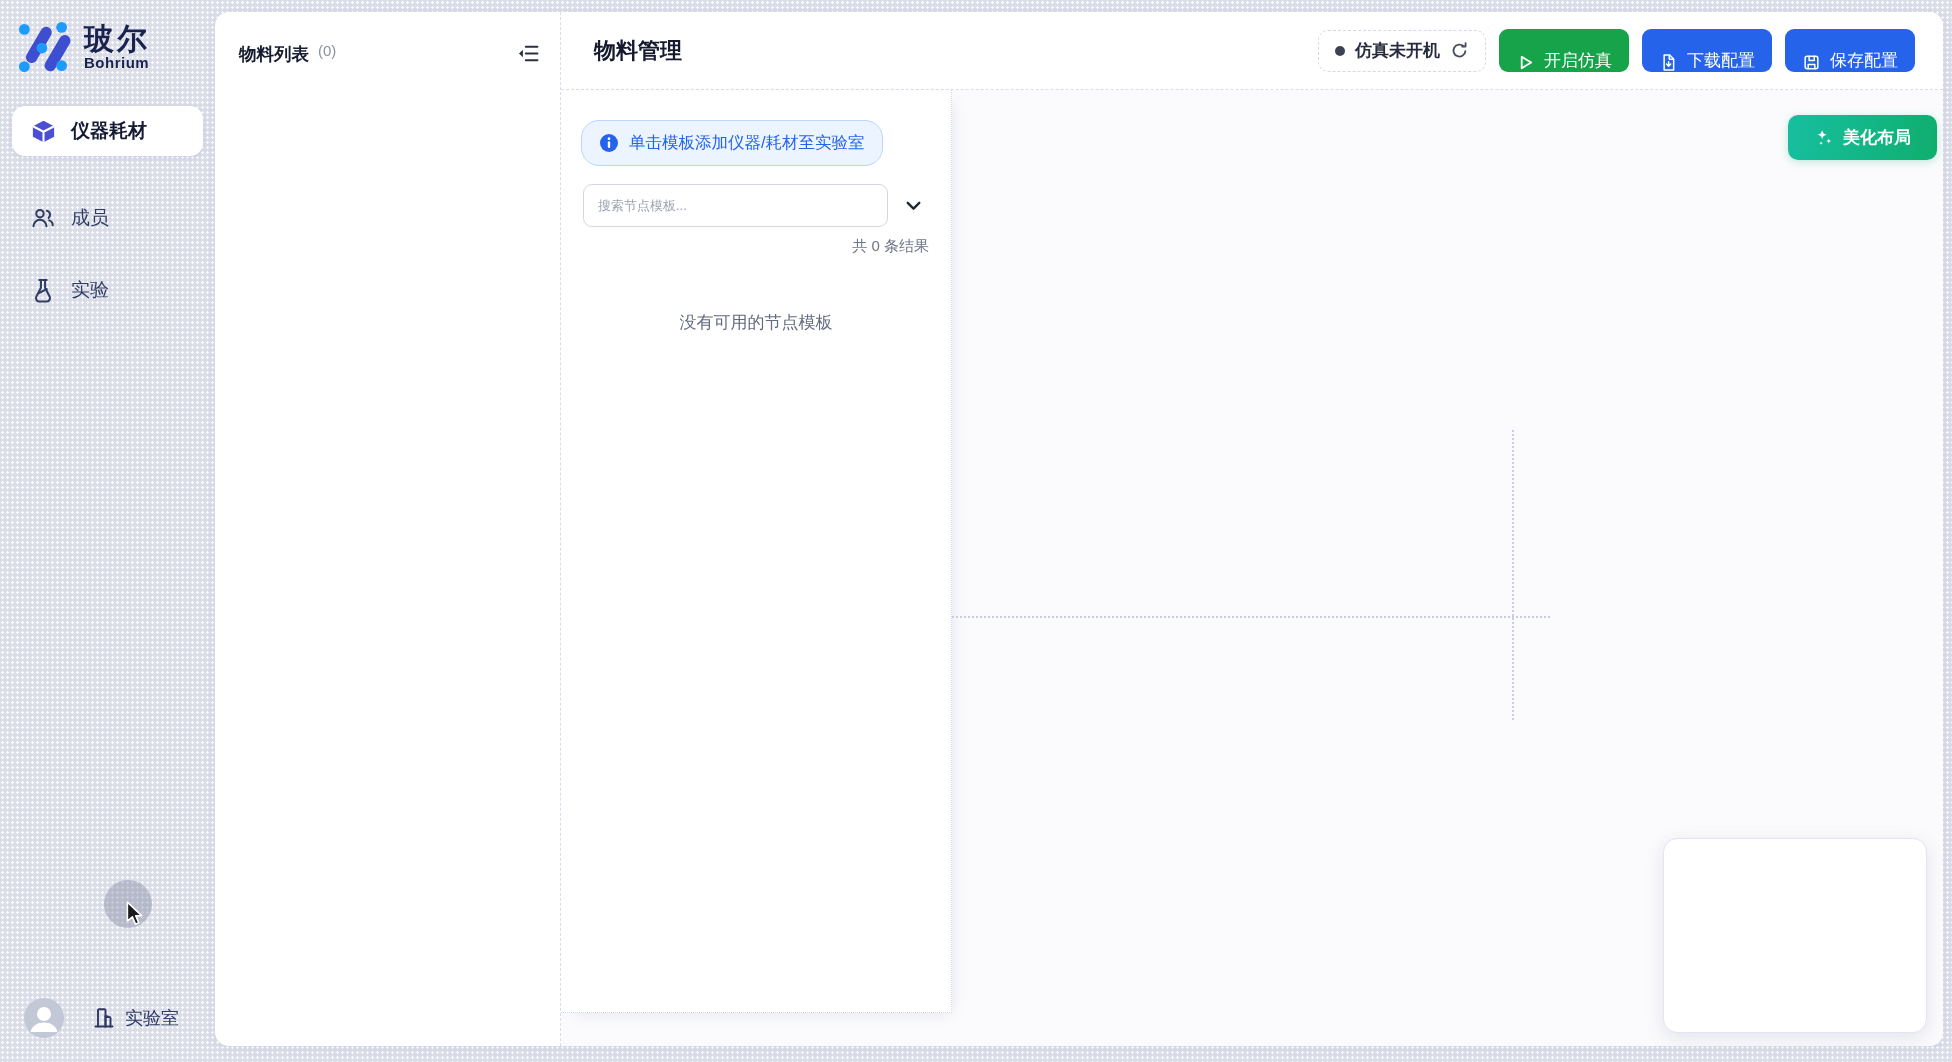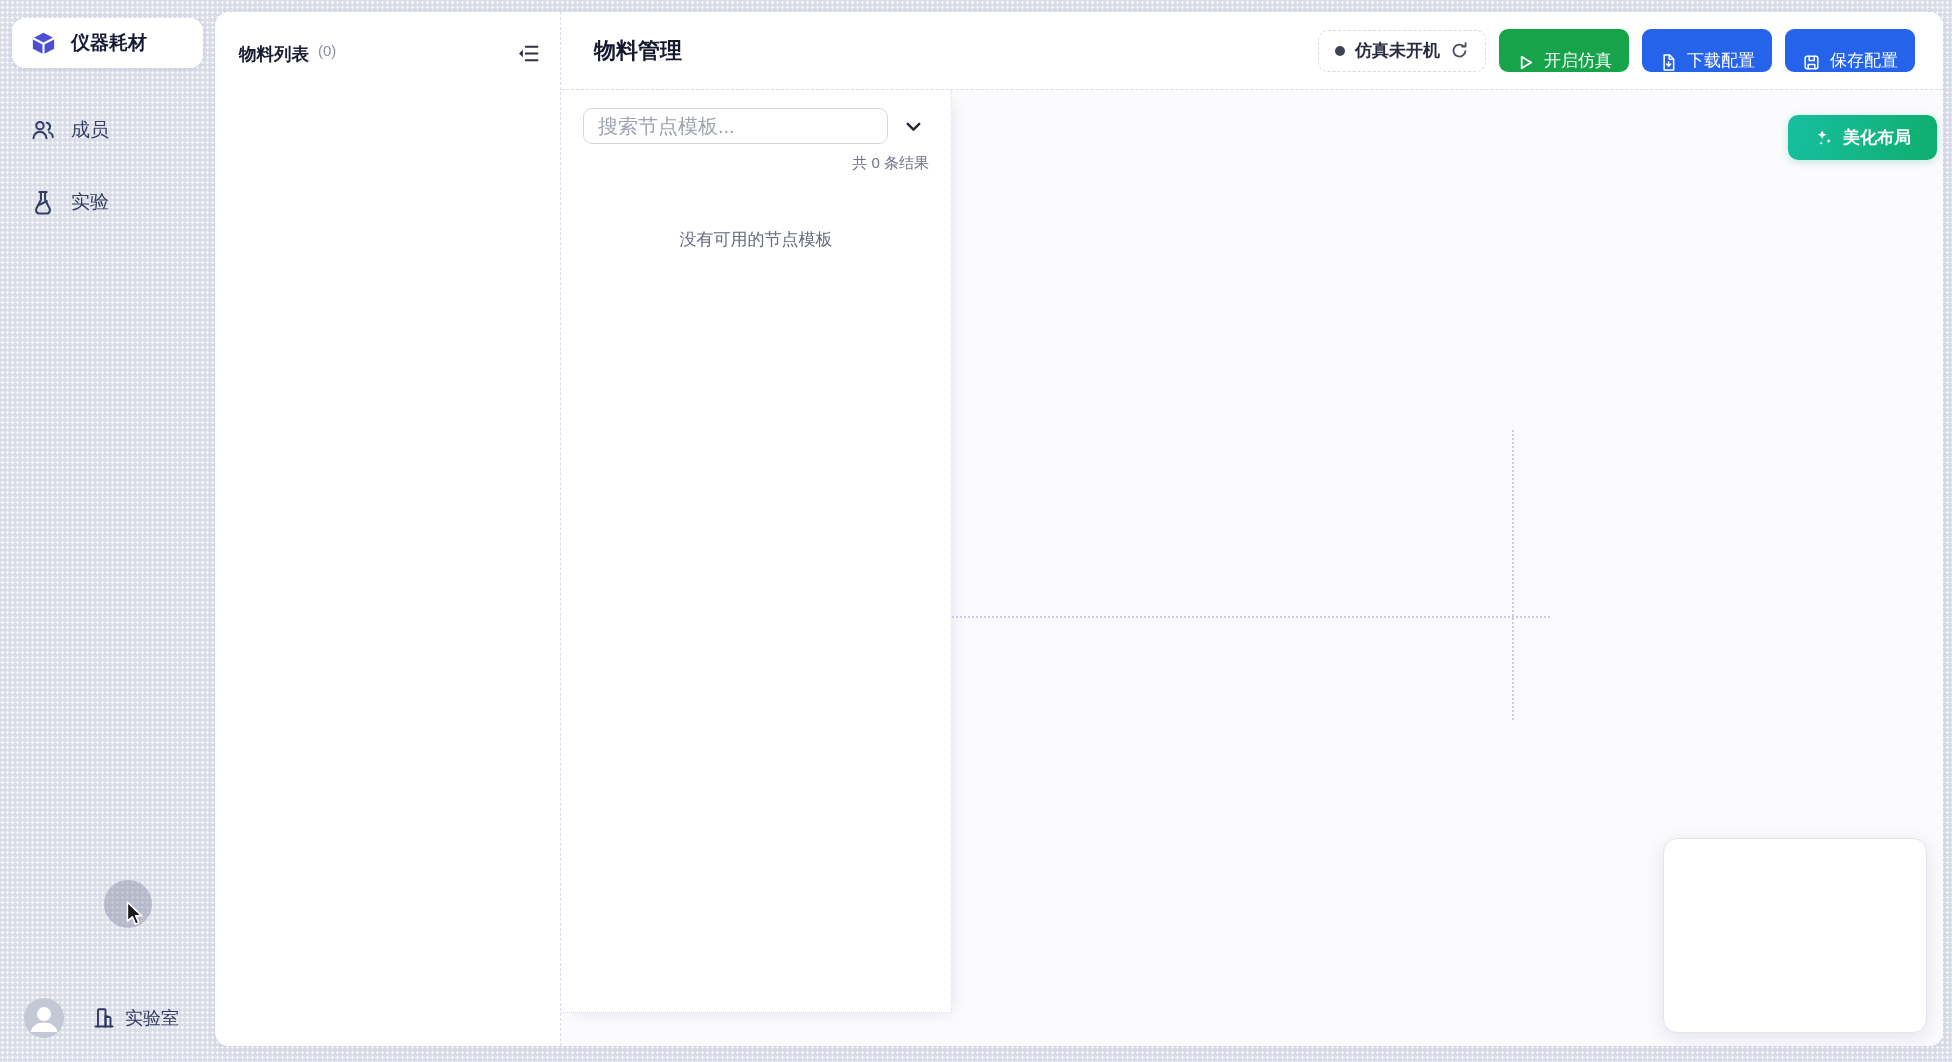--- a/index.html
+++ b/index.html
@@ -60,40 +60,57 @@
   .btn-blue{background:var(--accent)}
   
   .content{flex:1;position:relative;background:#fbfbfd;min-height:0}
   .templates{position:absolute;left:0;top:0;width:391px;height:923px;background:#fff;
     border-right:1px dotted #d5d8ea;border-bottom:1px dotted #d5d8ea;
     box-shadow:6px 6px 14px -8px rgba(120,126,165,.25)}
   .hint-banner{display:inline-flex;align-items:center;gap:10px;height:46px;margin:30px 20px 0;
     padding:0 17px;background:#ecf4ff;border:1px solid #b9d5fc;border-radius:18px;
     color:var(--accent);font-size:16.5px}
   .search-row{display:flex;align-items:center;gap:13px;margin:18px 26px 0 22px}
-  .search-input{flex:1;height:36px;border:1px solid #d4d7e0;border-radius:9px;padding:0 14px;
-    font-size:20px;font-family:inherit;color:#30364a;background:#fff;outline:none}
+  .search-input{flex:1;height:43px;border:1px solid #d4d7e0;border-radius:9px;padding:0 14px;
+    font-size:13px;font-family:inherit;color:#30364a;background:#fff;outline:none}
   .search-input::placeholder{color:#9ca3af}
   .expand-btn{width:24px;height:24px;display:flex;align-items:center;justify-content:center;cursor:pointer}
   .results-count{margin:10px 22px 0 0;text-align:right;font-size:15px;color:var(--muted)}
   .empty-text{margin-top:55px;text-align:center;font-size:17px;color:#636b7e}
   .hline{position:absolute;left:391px;top:526px;width:598px;height:0;border-top:2px dotted #c9cce8}
   .vline{position:absolute;left:951px;top:340px;height:290px;width:0;border-left:2px dotted #cfcbe2}
   .beautify-btn{position:absolute;left:1227px;top:25px;height:45px;display:flex;align-items:center;gap:9px;
     padding:0 26px;border:none;border-radius:10px;color:#fff;font-size:17px;font-weight:600;font-family:inherit;
     background:linear-gradient(100deg,var(--emerald_from),var(--emerald_to));cursor:pointer;
     box-shadow:0 2px 8px rgba(16,170,120,.25)}
   .minimap{position:absolute;left:1102px;top:748px;width:264px;height:195px;background:#fff;
     border:1px solid #e2e4f0;border-radius:14px;box-shadow:0 5px 18px rgba(100,105,150,.16)}
   svg{display:block}
 </style>
 </head>
 <body>
 
 <nav class="sidebar">
+  <div class="brand">
+    <span>
+      <svg width="58" height="58" viewBox="0 0 56 56">
+        <line x1="17" y1="38" x2="31" y2="14" stroke="#3d4fd0" stroke-width="11" stroke-linecap="round"></line>
+        <line x1="35" y1="46" x2="49" y2="22" stroke="#3d4fd0" stroke-width="11" stroke-linecap="round"></line>
+        <circle cx="10" cy="11" r="5.2" fill="#1e9bff"></circle>
+        <circle cx="46" cy="9" r="5.2" fill="#1e9bff"></circle>
+        <circle cx="27" cy="29" r="5.2" fill="#1e9bff"></circle>
+        <circle cx="10" cy="47" r="5.2" fill="#1e9bff"></circle>
+        <circle cx="46" cy="46" r="5.2" fill="#1e9bff"></circle>
+      </svg>
+    </span>
+    <div class="brand-text">
+      <div class="zh">玻尔</div>
+      <div class="en">Bohrium</div>
+    </div>
+  </div>
 
   <div class="nav-item active">
     <span class="nicon">
       <svg width="25" height="25" viewBox="0 0 24 24">
         <path d="M12 1.6 22.2 6.9 v10.2 L12 22.4 1.8 17.1 V6.9 Z" fill="var(--indigo)"></path>
         <path d="M2.8 7.4 12 12.2 21.2 7.4 M12 12.2 V21.6" fill="none" stroke="#fff" stroke-width="2" stroke-linecap="round"></path>
       </svg>
     </span>
     <span>仪器耗材</span>
   </div>
@@ -212,20 +229,30 @@
             </svg>
           </span>
           <span>保存配置</span>
         </button>
       </div>
     </header>
 
     <div class="content">
 
       <aside class="templates">
+        <div class="hint-banner">
+          <span>
+            <svg width="20" height="20" viewBox="0 0 20 20">
+              <circle cx="10" cy="10" r="9" fill="#2563eb"></circle>
+              <circle cx="10" cy="5.7" r="1.35" fill="#fff"></circle>
+              <rect x="8.8" y="8.3" width="2.4" height="6.6" rx="1.2" fill="#fff"></rect>
+            </svg>
+          </span>
+          <span>单击模板添加仪器/耗材至实验室</span>
+        </div>
 
         <div class="search-row">
           <input class="search-input" type="text" placeholder="搜索节点模板..." style="">
           <span class="expand-btn">
             <svg width="21" height="21" viewBox="0 0 20 20" fill="none" stroke="#222836" stroke-width="2.3" stroke-linecap="round" stroke-linejoin="round">
               <path d="M4.5 7.5 10 13l5.5-5.5"></path>
             </svg>
           </span>
         </div>
 

